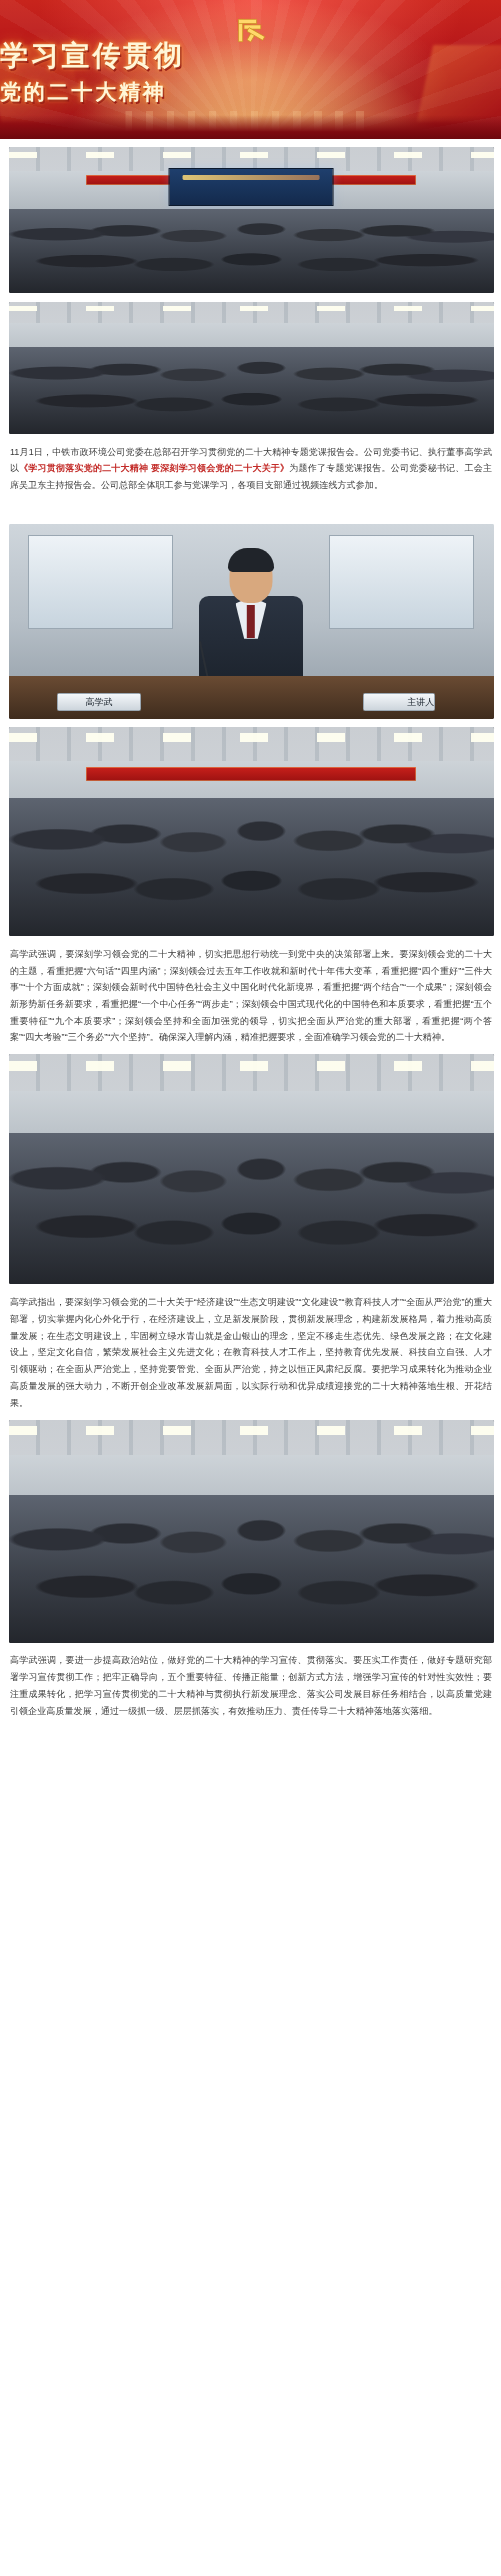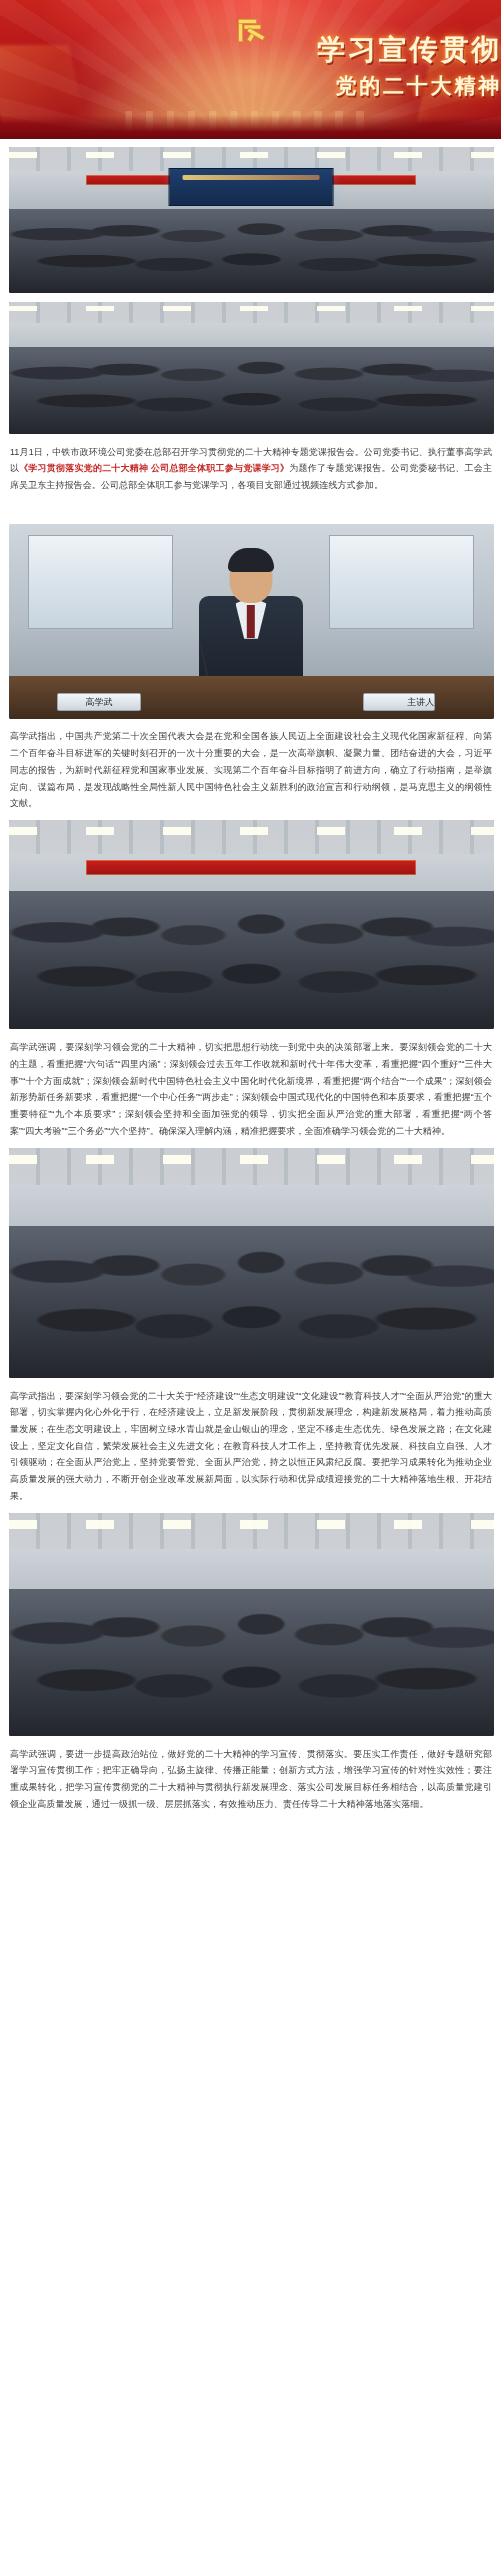--- a/index.html
+++ b/index.html
@@ -40,23 +40,22 @@
     position: absolute; left: 50%; top: 58%;
     width: 432px; height: 181px; transform: translate(-50%,-50%);
     background: radial-gradient(ellipse at center, rgba(255,220,140,.45) 0%, rgba(255,190,90,0) 65%);
   }
   .banner .emblem {
     position: absolute; left: 50%; top: 11px; transform: translateX(-50%);
     width: 45px; height: 39px;
   }
   .banner .emblem svg { display: block; }
   .banner .title-wrap {
-    position: absolute; left: 0; right: 0; top: 32px;
-    text-align: right;
-    padding-left: 44px;
+    position: absolute; left: 0; right: 0; top: 38px;
+    text-align: left;
   }
   .banner .title1, .banner .title2 {
     font-family: "Liberation Serif", serif;
     font-weight: bold;
     color: #fff6d8;
     text-shadow:
       0 0 4.2px rgba(255,180,70,.9),
       1.4px 2.1px 0 #8e0d12,
       0 0 12.5px rgba(255,150,40,.7);
     letter-spacing: 2.8px;
@@ -281,41 +280,40 @@
     </div>
 
     <div class="photo ph-room ph-audience" style="height:132px;">
       <div class="ceiling"></div>
       <div class="lights"></div>
       <div class="wall"></div>
       <div class="crowd"></div>
     </div>
 
     <div class="para">
-      <span>11月1日，中铁市政环境公司党委在总部召开学习贯彻党的二十大精神专题党课报告会。公司党委书记、执行董事高学武以</span><span class="em-red">《学习贯彻落实党的二十大精神 公司总部全体职工参与党课学习》</span><span>为题作了专题党课报告。公司党委秘书记、工会主席吴卫东主持报告会。公司总部全体职工参与党课学习，各项目支部通过视频连线方式参加。</span>
+      <span>11月1日，中铁市政环境公司党委在总部召开学习贯彻党的二十大精神专题党课报告会。公司党委书记、执行董事高学武以</span><span class="em-red">《学习贯彻落实党的二十大精神 要深刻学习领会党的二十大关于》</span><span>为题作了专题党课报告。公司党委秘书记、工会主席吴卫东主持报告会。公司总部全体职工参与党课学习，各项目支部通过视频连线方式参加。</span>
     </div>
 
     <div class="photo ph-speaker" style="height:195px;">
       <div class="bg"></div>
       <div class="winds"></div>
       <div class="winds2"></div>
       <div class="person">
         <div class="body"></div>
         <div class="shirt"></div>
         <div class="tie"></div>
         <div class="head"></div>
         <div class="hair"></div>
       </div>
       <div class="mic"></div>
       <div class="desk"></div>
       <div class="nameplate">高学武</div>
       <div class="nameplate2">主讲人</div>
     </div>
 
-    <div class="para">高学武指出，中国共产党第二十次全国代表大会是在党和全国各族人民迈上全面建设社会主义现代化国家新征程、向第二个百年奋斗目标进军的关键时刻召开的一次十分重要的大会，是一次高举旗帜、凝聚力量、团结奋进的大会，习近平同志的报告，为新时代新征程党和国家事业发展、实现第二个百年奋斗目标指明了前进方向，确立了行动指南，是举旗定向、谋篇布局，是发现战略性全局性新人民中国特色社会主义新胜利的政治宣言和行动纲领，是马克思主义的纲领性文献。</div>
 
     <div class="photo ph-room ph-audience" style="height:209px;">
       <div class="ceiling"></div>
       <div class="lights"></div>
       <div class="wall"></div>
       <div class="banner-strip"></div>
       <div class="crowd"></div>
     </div>
 
     <div class="para">高学武强调，要深刻学习领会党的二十大精神，切实把思想行动统一到党中央的决策部署上来。要深刻领会党的二十大的主题，看重把握“六句话”“四里内涵”；深刻领会过去五年工作收就和新时代十年伟大变革，看重把握“四个重好”“三件大事”“十个方面成就”；深刻领会新时代中国特色社会主义中国化时代化新境界，看重把握“两个结合”“一个成果”；深刻领会新形势新任务新要求，看重把握“一个中心任务”“两步走”；深刻领会中国式现代化的中国特色和本质要求，看重把握“五个重要特征”“九个本质要求”；深刻领会坚持和全面加强党的领导，切实把全面从严治党的重大部署，看重把握“两个答案”“四大考验”“三个务必”“六个坚持”。确保深入理解内涵，精准把握要求，全面准确学习领会党的二十大精神。</div>
@@ -329,18 +327,18 @@
 
     <div class="para">高学武指出，要深刻学习领会党的二十大关于“经济建设”“生态文明建设”“文化建设”“教育科技人才”“全面从严治党”的重大部署，切实掌握内化心外化于行，在经济建设上，立足新发展阶段，贯彻新发展理念，构建新发展格局，着力推动高质量发展；在生态文明建设上，牢固树立绿水青山就是金山银山的理念，坚定不移走生态优先、绿色发展之路；在文化建设上，坚定文化自信，繁荣发展社会主义先进文化；在教育科技人才工作上，坚持教育优先发展、科技自立自强、人才引领驱动；在全面从严治党上，坚持党要管党、全面从严治党，持之以恒正风肃纪反腐。要把学习成果转化为推动企业高质量发展的强大动力，不断开创企业改革发展新局面，以实际行动和优异成绩迎接党的二十大精神落地生根、开花结果。</div>
 
     <div class="photo ph-room ph-audience" style="height:223px;">
       <div class="ceiling"></div>
       <div class="lights"></div>
       <div class="wall"></div>
       <div class="crowd"></div>
     </div>
 
-    <div class="para">高学武强调，要进一步提高政治站位，做好党的二十大精神的学习宣传、贯彻落实。要压实工作责任，做好专题研究部署学习宣传贯彻工作；把牢正确导向，弘扬主旋律、传播正能量；创新方式方法，增强学习宣传的针对性实效性；要注重成果转化，把学习宣传贯彻党的二十大精神与贯彻执行新发展理念、落实公司发展目标任务相结合，以高质量党建引领企业高质量发展，通过一级抓一级、层层抓落实，有效推动压力、责任传导二十大精神落地落实落细。</div>
+    <div class="para">高学武强调，要进一步提高政治站位，做好党的二十大精神的学习宣传、贯彻落实。要压实工作责任，做好专题研究部署学习宣传贯彻工作；把牢正确导向，五个重要特征、传播正能量；创新方式方法，增强学习宣传的针对性实效性；要注重成果转化，把学习宣传贯彻党的二十大精神与贯彻执行新发展理念、落实公司发展目标任务相结合，以高质量党建引领企业高质量发展，通过一级抓一级、层层抓落实，有效推动压力、责任传导二十大精神落地落实落细。</div>
 
     <div class="spacer-md"></div>
   </div>
 </div>
 
 
 </body></html>

